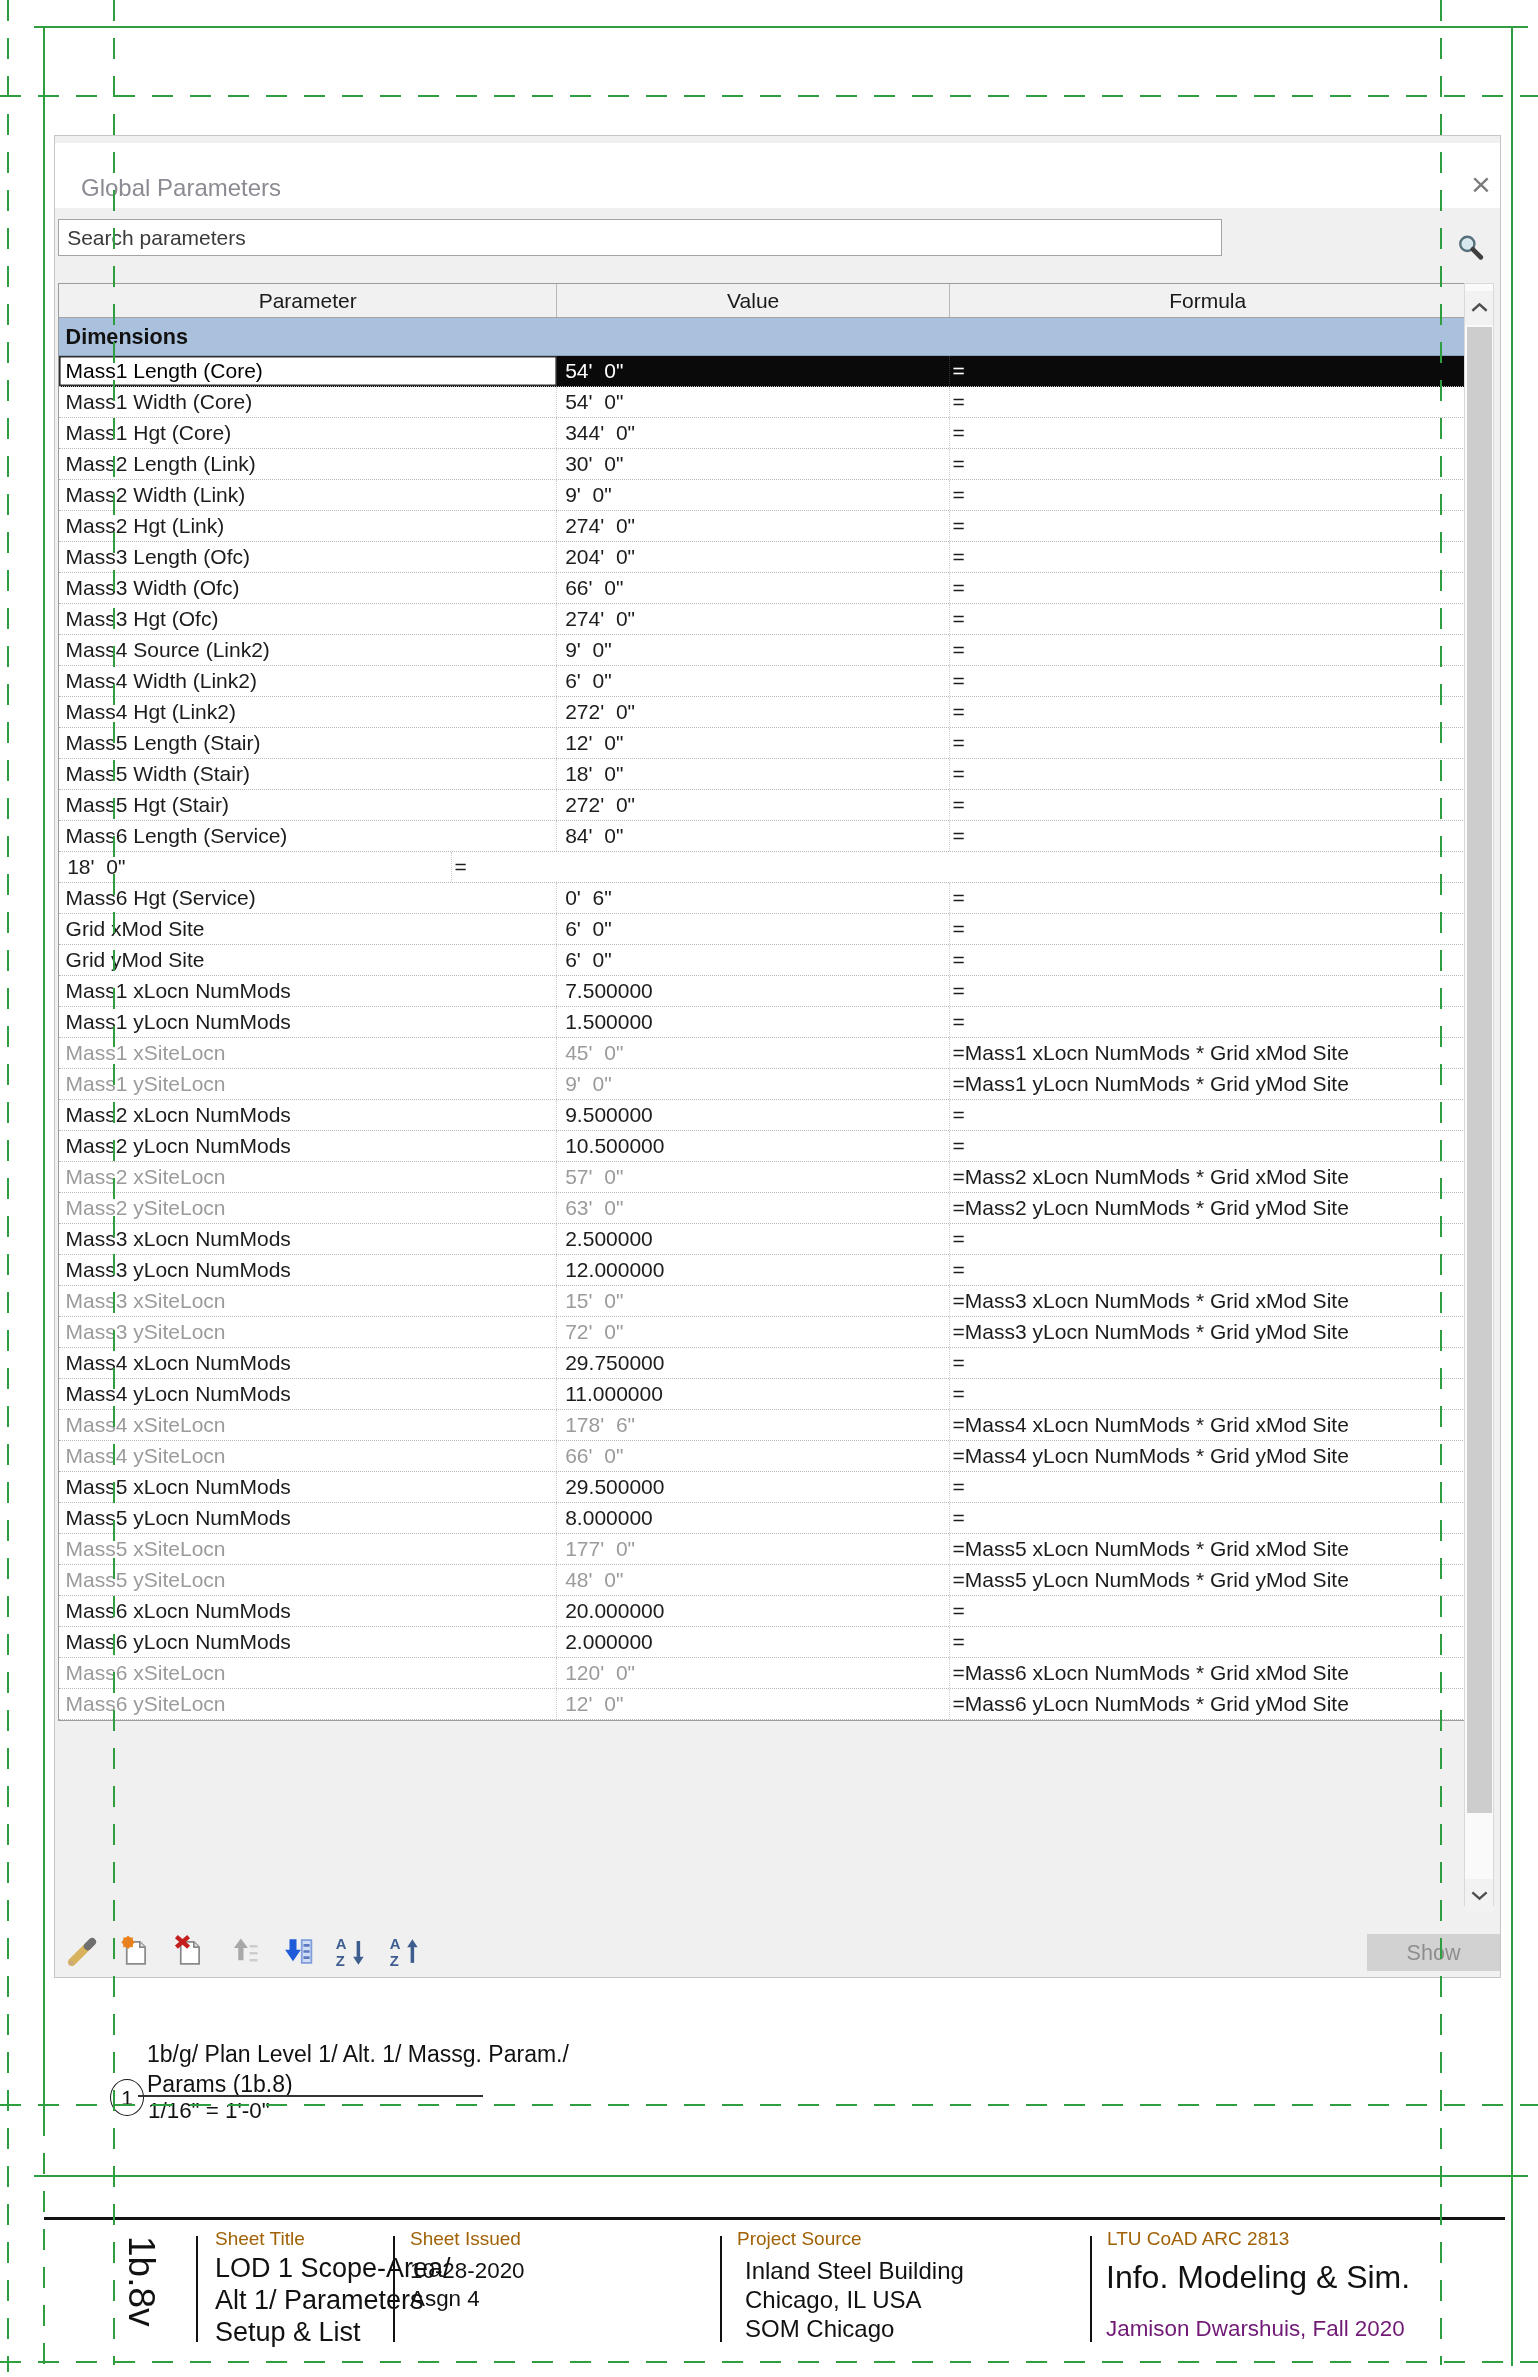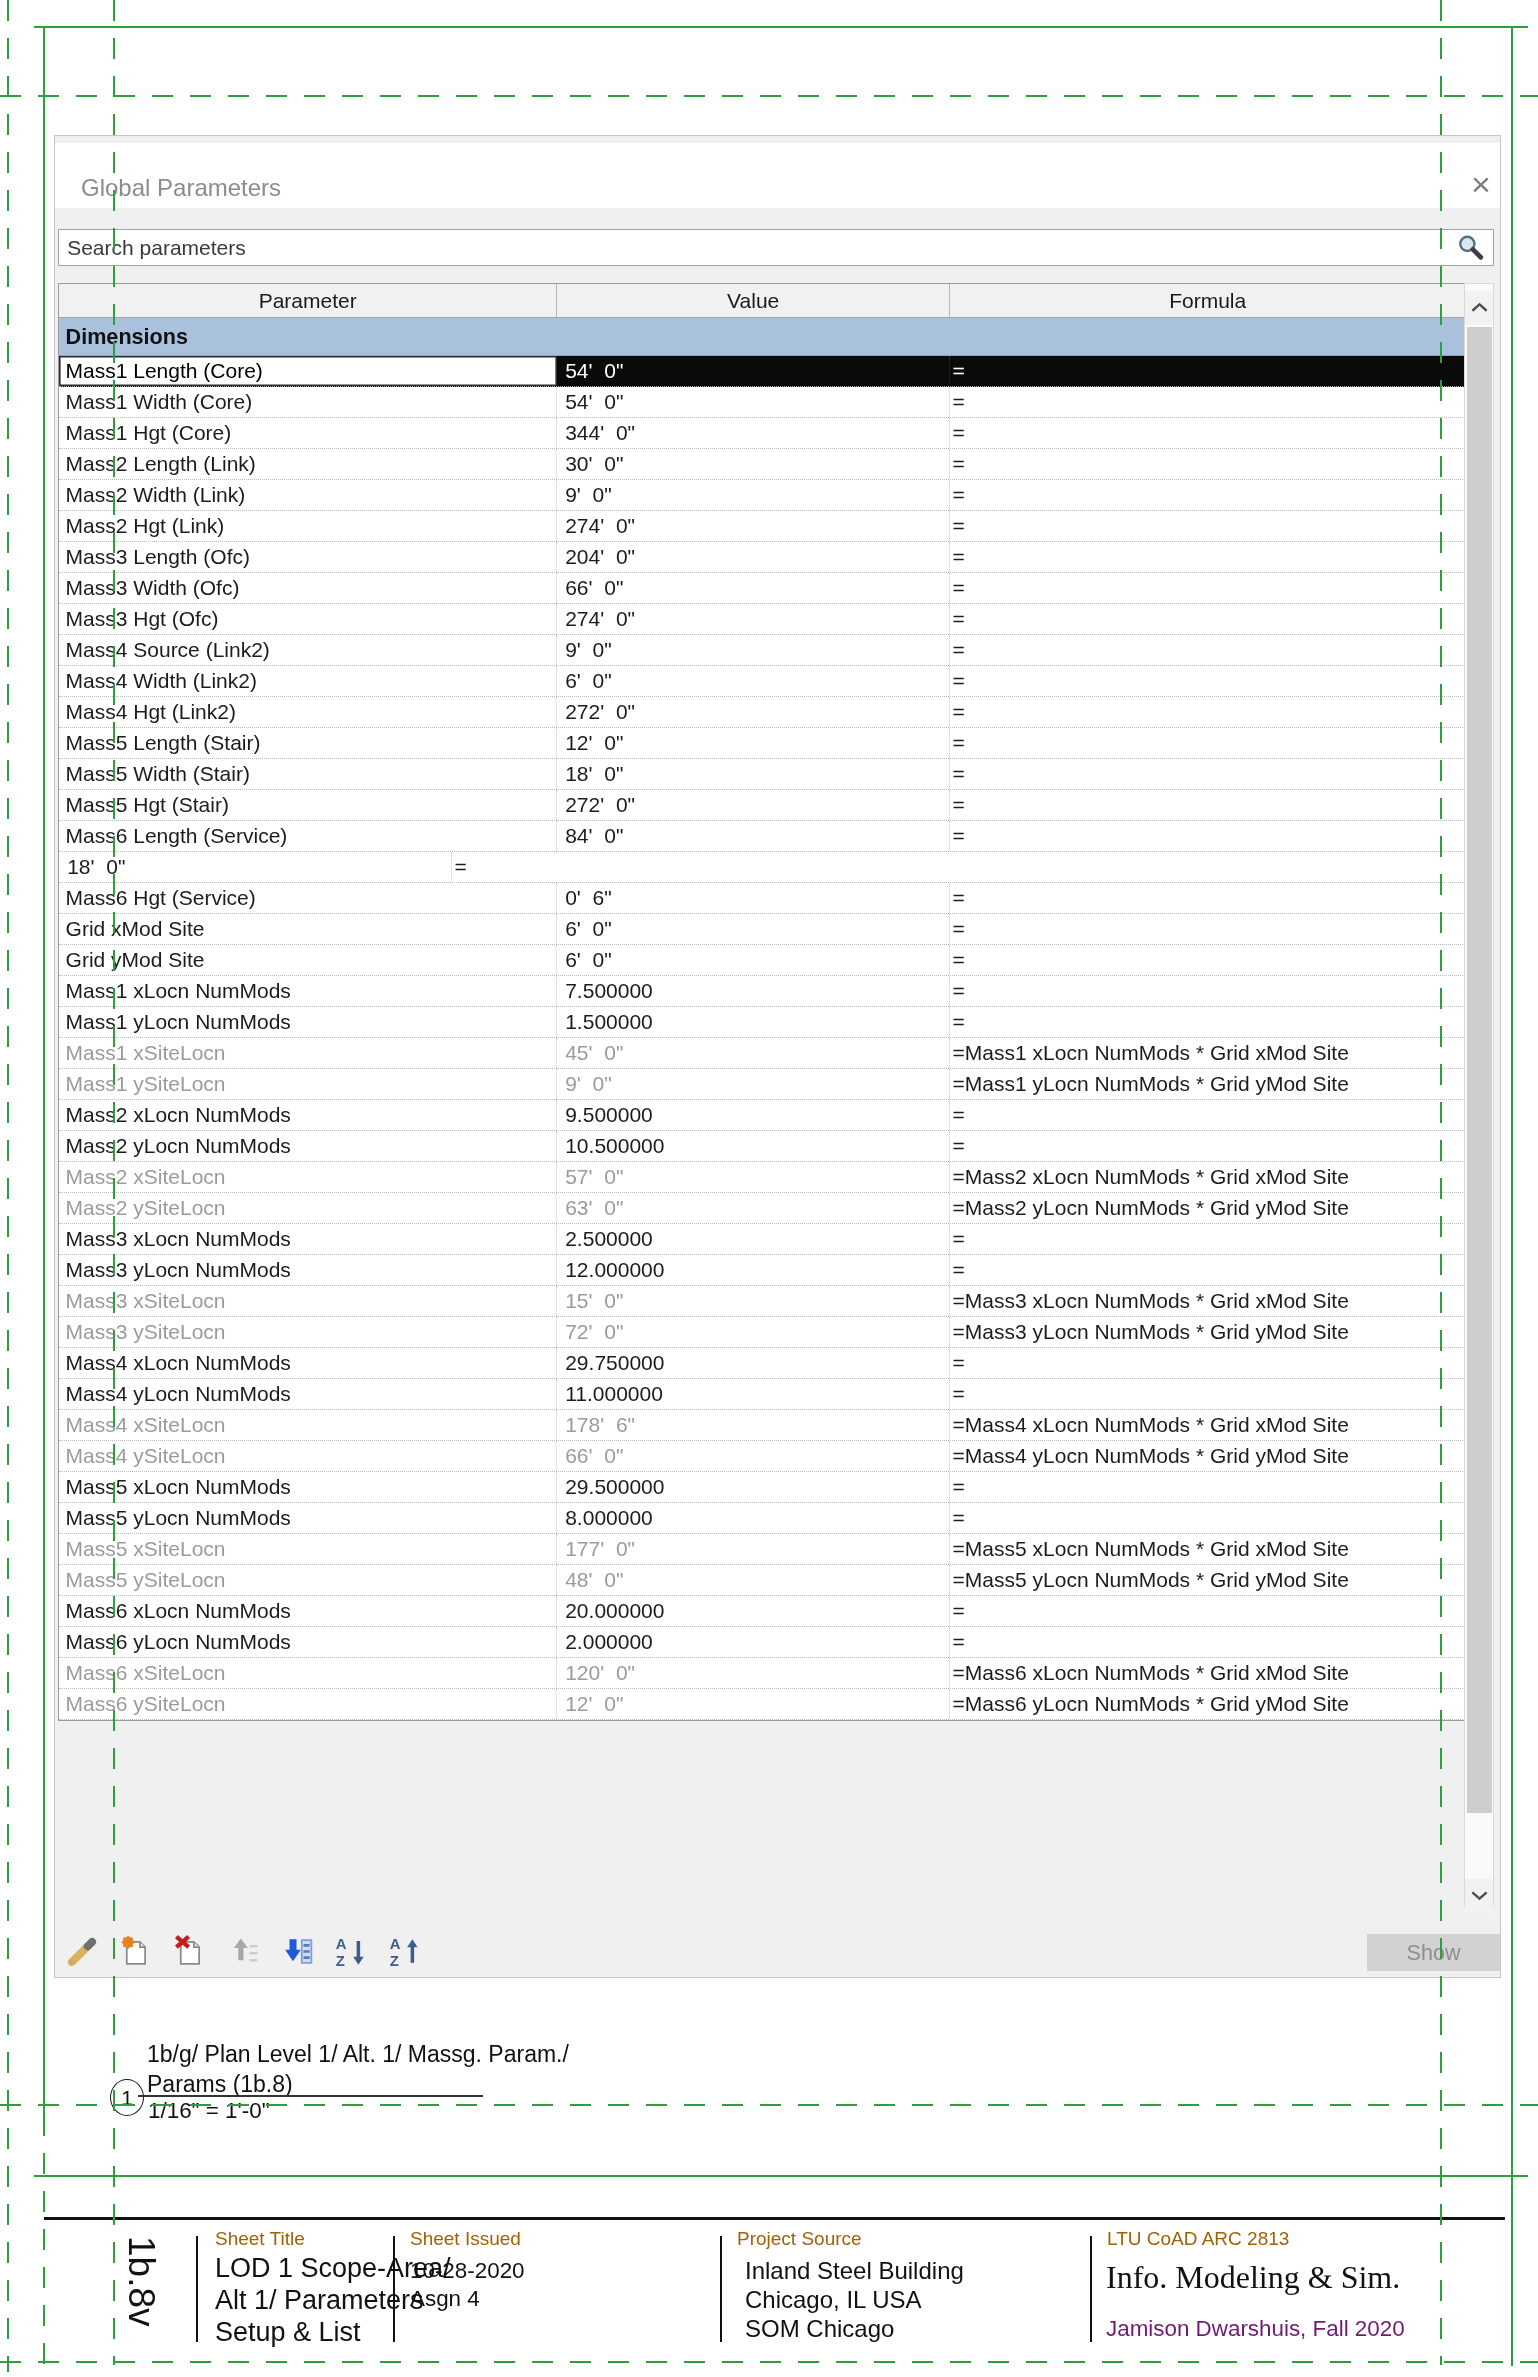--- a/index.html
+++ b/index.html
@@ -15,21 +15,21 @@
   .gv.solid{background:var(--g);} .gh.solid{background:var(--g);}
   .gv.dash{background:repeating-linear-gradient(180deg,var(--g) 0 21px,transparent 21px 38px);}
   .gh.dash{background:repeating-linear-gradient(90deg,var(--g) 0 21px,transparent 21px 38px);}
   
   .dialog{left:54px;top:128px;width:1447px;height:1843px;background:#f0f0f0;
           border:0.8px solid #c6c6c6;z-index:10;box-sizing:border-box;}
   .titlebar{left:0;top:0;width:100%;height:65px;background:#ffffff;}
   .dlg-title{left:26px;top:24px;font-size:24px;color:#8b8b93;}
   .close-btn{left:1407px;top:16px;width:38px;height:37px;font-size:34px;color:#7c7c7c;
              text-align:center;line-height:37px;}
-  .search{left:3.2px;top:86px;width:1436px;height:37px;background:#fff;border:0.8px solid #a3a3a3;
+  .search{left:3.2px;top:76px;width:1164px;height:37px;background:#fff;border:0.8px solid #a3a3a3;
           box-sizing:border-box;font-size:21px;color:#3a3a3a;display:flex;align-items:center;
           padding:0 42px 0 8px;}
   .mag{left:1401px;top:89px;width:29px;height:30px;}
   
   .gp-table{left:3.2px;top:140px;width:1406px;background:#fff;border:0.8px solid #9c9c9c;
             box-sizing:content-box;}
   .thead{display:flex;height:34px;background:#f1f1f1;border-bottom:0.8px solid #a3a3a3;box-sizing:border-box;}
   .th{font-size:21px;color:#1a1a1a;display:flex;align-items:center;justify-content:center;box-sizing:border-box;}
   .th1{width:498px;border-right:0.8px solid #b8b8b8;}
   .th2{width:393px;border-right:0.8px solid #b8b8b8;}
@@ -63,21 +63,21 @@
   .vt-line{font-size:23px;color:#111;z-index:20;}
   .vt-rule{left:138px;top:2088px;width:345px;height:1.6px;background:#333;z-index:20;}
   .vt-scale{left:148px;top:2091px;font-size:22.4px;color:#111;z-index:20;}
   
   .tb-topline{left:44px;top:2210px;width:1461px;height:3.2px;background:#111;}
   .tb-divider{width:1.6px;height:106px;top:2229px;background:#111;}
   .tb-label{font-size:19px;color:#a16207;}
   .tb-big{font-size:27px;line-height:32px;color:#111;}
   .tb-mid{font-size:22.4px;line-height:28px;color:#111;}
   .sheet-num{left:120px;top:2229px;height:119px;writing-mode:vertical-rl;font-size:37px;color:#111;}
-  .course-title{font-size:32px;color:#111;font-family:Liberation Serif, serif;}
+  .course-title{font-size:32px;color:#111;}
   .author{font-size:22.4px;color:#701a75;}
 </style>
 </head>
 <body>
 
 <div class="abs dialog">
   <div class="abs titlebar">
     <div class="abs dlg-title">Global Parameters</div>
     <div class="abs close-btn">×</div>
   </div>

